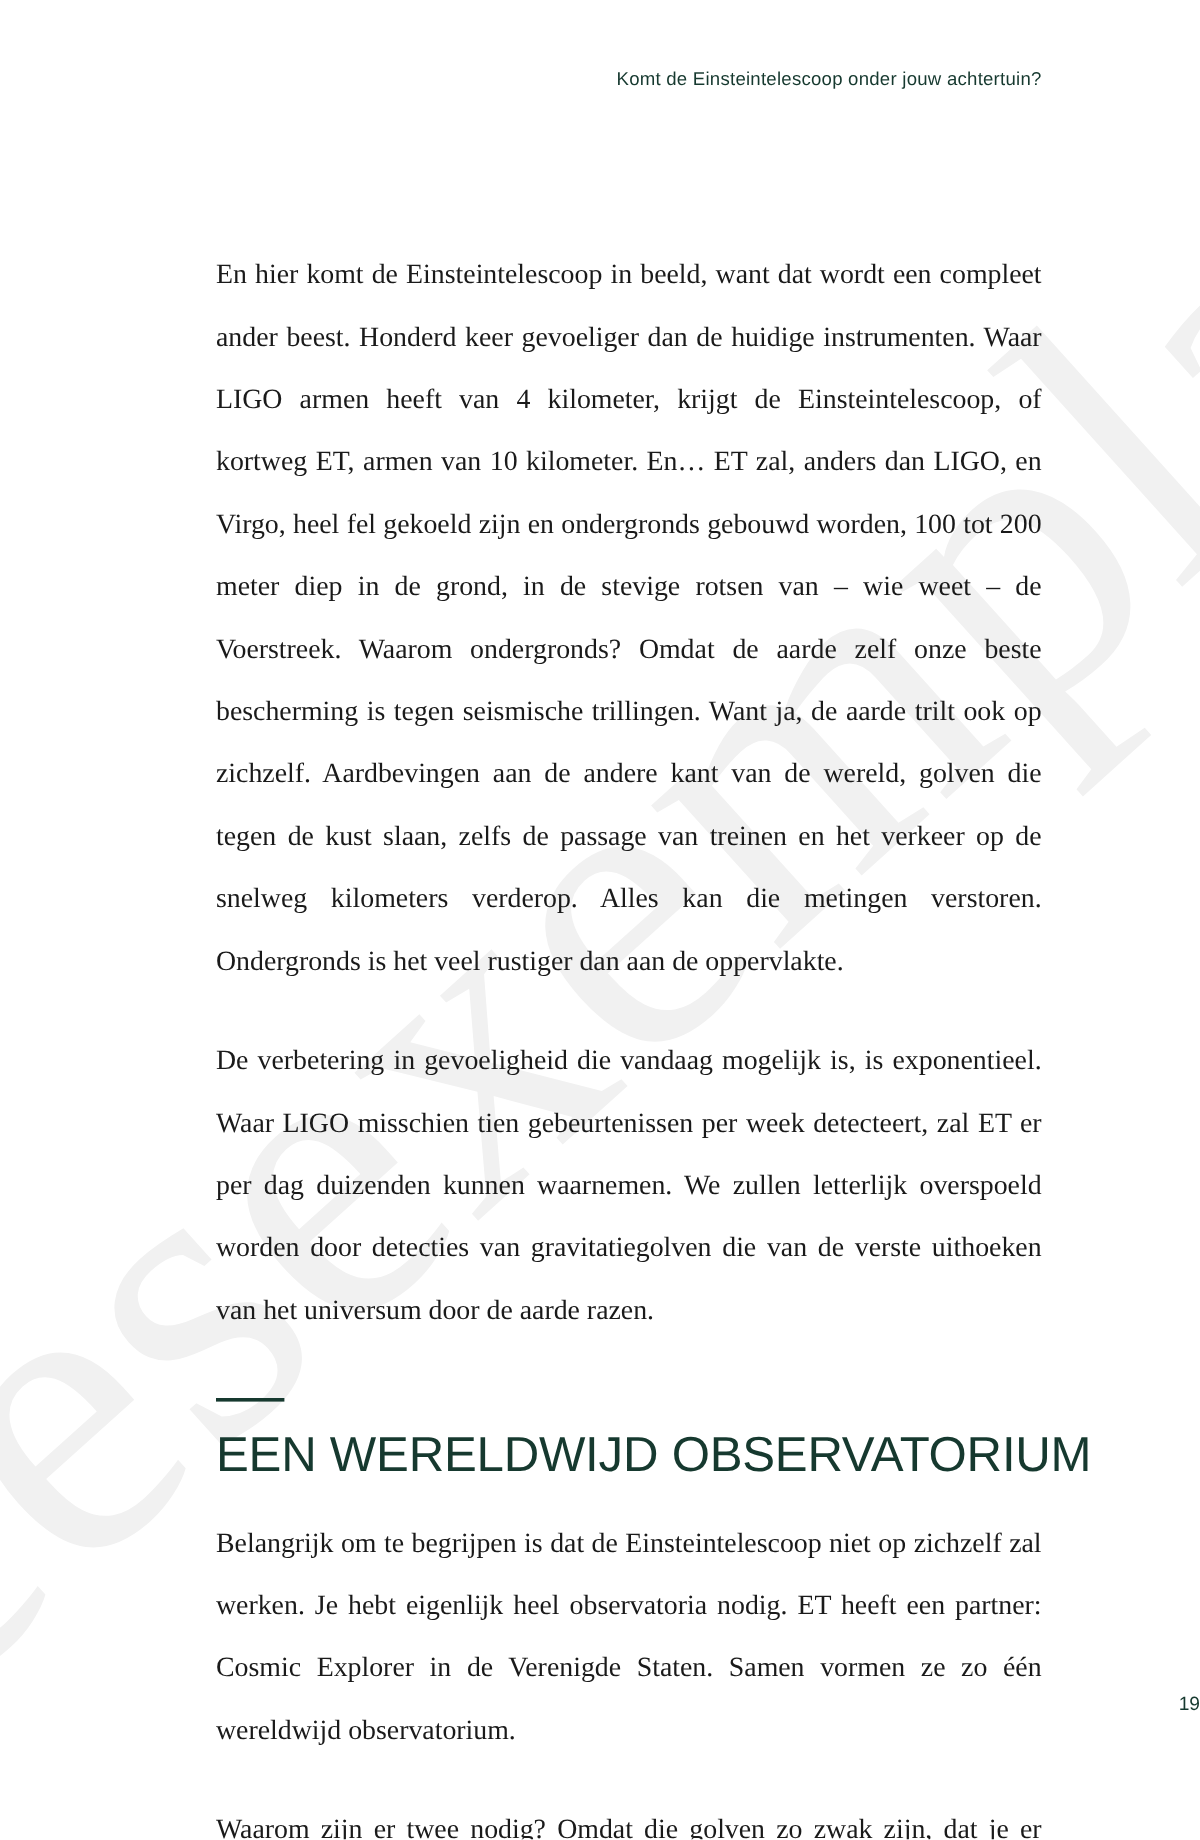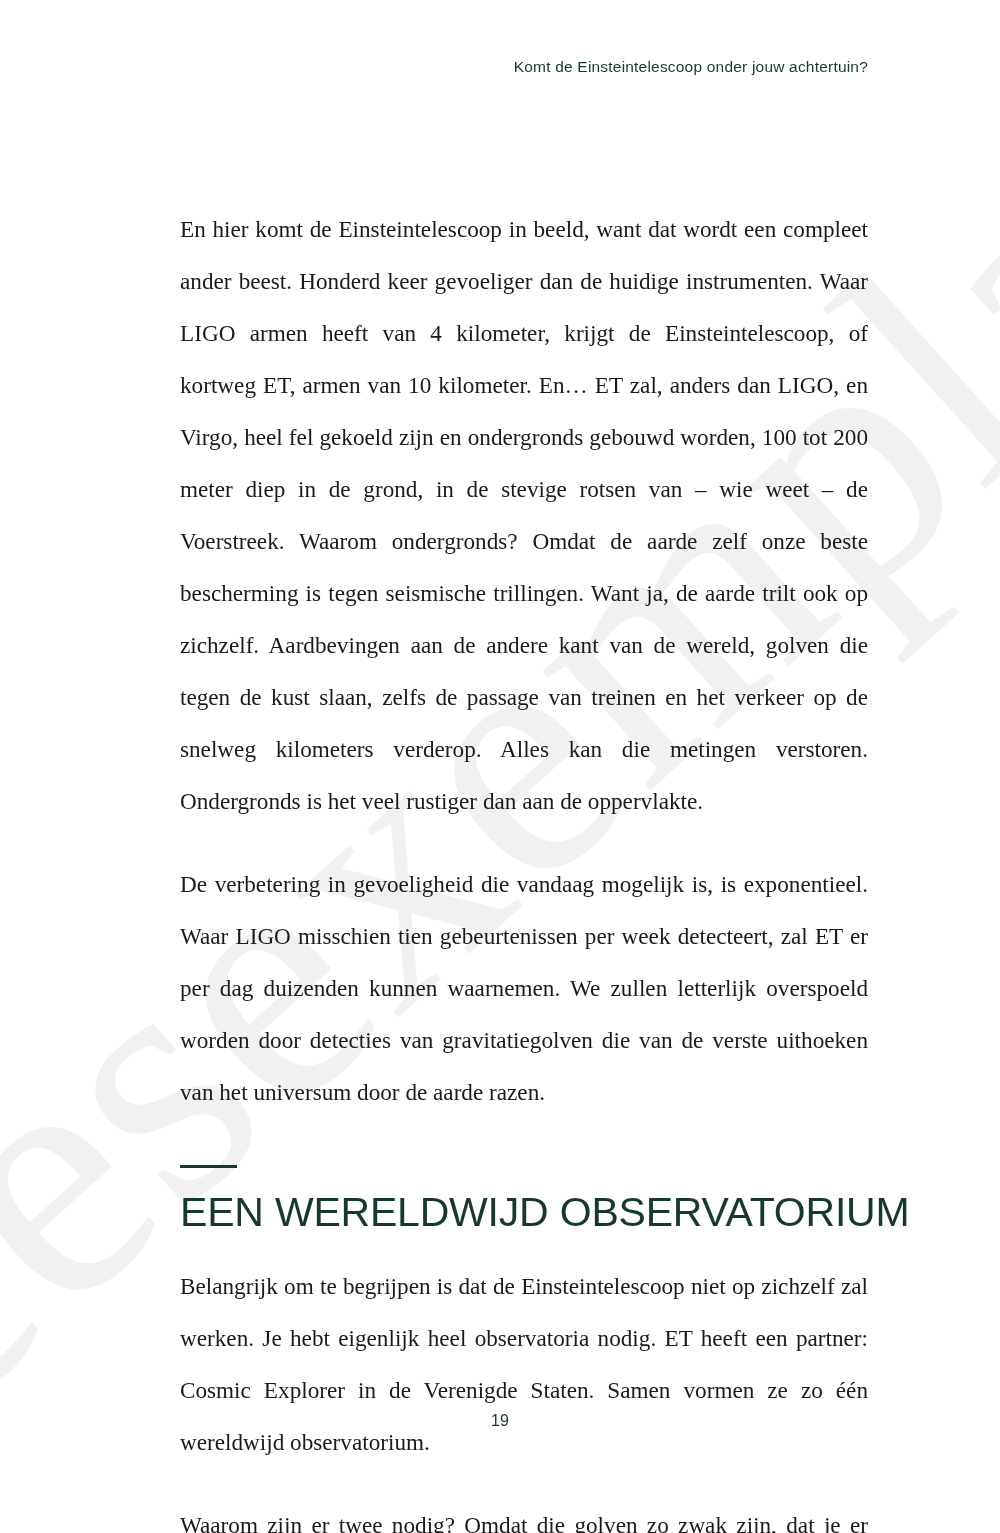--- a/index.html
+++ b/index.html
@@ -106,21 +106,21 @@
     color: #16392f;
     white-space: nowrap;
   }
 
   
   .folio {
     position: absolute;
     left: 0;
     right: 0;
     top: 1412px;
-    text-align: center;
+    text-align: right;
     font-family: "Liberation Sans", "DejaVu Sans", sans-serif;
     font-size: 16px;
     color: #16392f;
   }
 </style>
 </head>
 <body>
 
 <div class="page">
 

